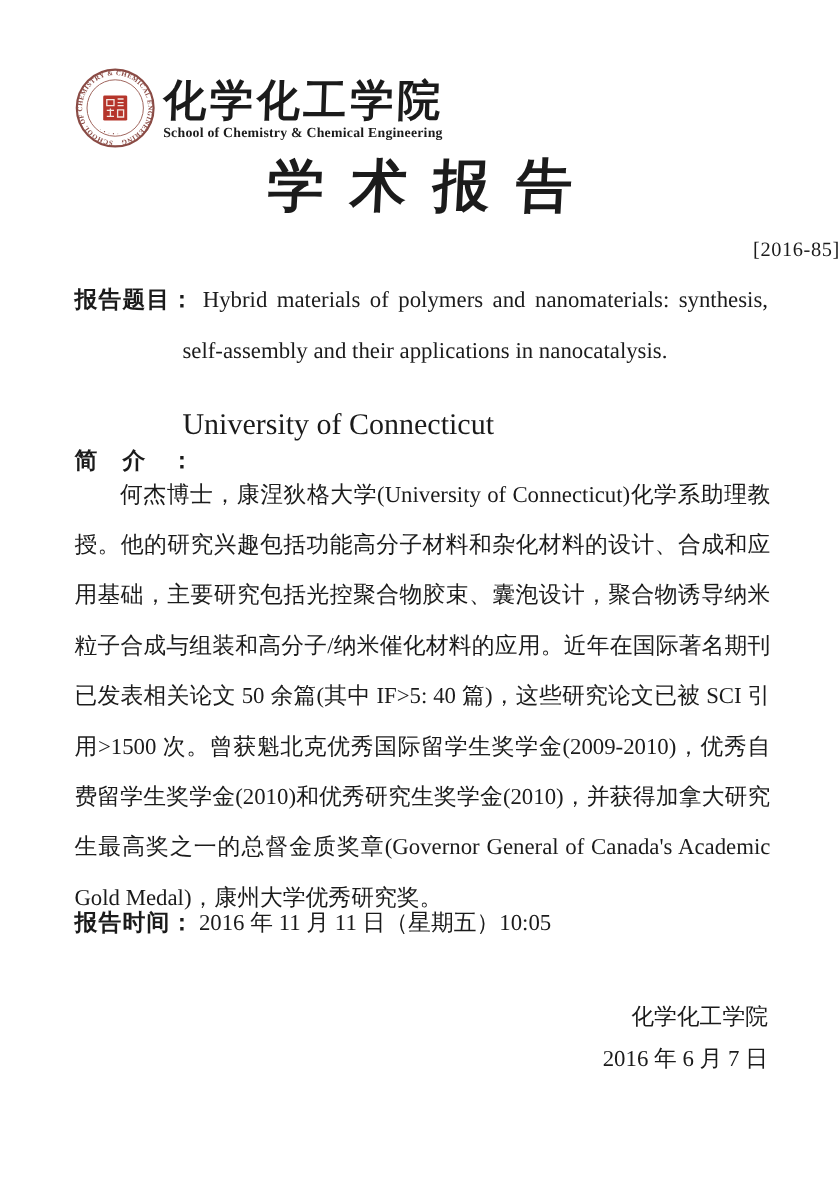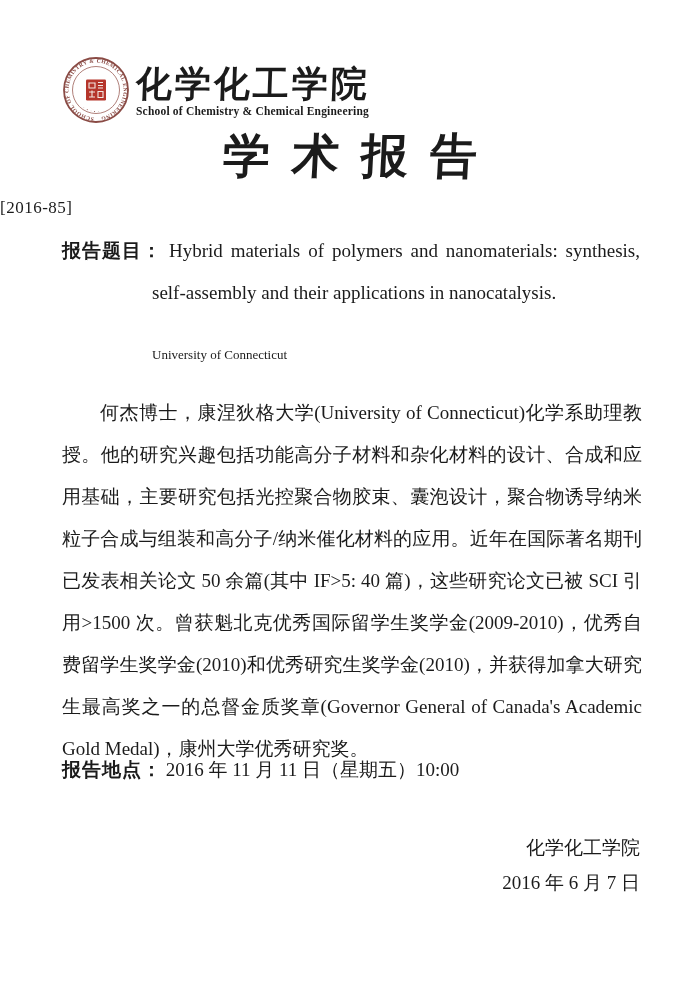--- a/index.html
+++ b/index.html
@@ -52,21 +52,21 @@
     font-weight: 900;
     letter-spacing: 22px;
     padding-left: 22px; 
     line-height: 56px;
     transform: skewX(-3deg);
   }
   .doc-number {
     position: absolute;
     top: 198px;
     left: 0; right: 0;
-    text-align: left;
+    text-align: right;
     font-size: 17px;
     letter-spacing: 0.5px;
   }
 
   
   .row {
     position: absolute;
     left: 62px;
     right: 60px;
     font-size: 19px;
@@ -86,21 +86,21 @@
     vertical-align: top;
     white-space: nowrap;
     letter-spacing: 0;
   }
   .row-topic   { top: 230px; }
   .row-speaker { top: 296px; }
   .affiliation {
     position: absolute;
     top: 334px;
     left: 152px;
-    font-size: 13px;
+    font-size: 25px;
     line-height: 42px;
   }
   .row-bio     { top: 364px; }
 
   
   .bio-paragraph {
     position: absolute;
     top: 392px;
     left: 62px;
     width: 580px;
@@ -164,26 +164,29 @@
   <div class="doc-title">学术报告</div>
   <div class="doc-number">[2016-85]</div>
 
   <div class="row row-topic justify">
     <span class="lbl">报告题目：</span>
     <span>Hybrid materials of polymers and nanomaterials: synthesis, self-assembly and their applications in nanocatalysis.</span>
   </div>
 
   <div class="affiliation">University of Connecticut</div>
 
+  <div class="row row-bio">
+    <span class="lbl">简介：</span>
+  </div>
 
   <div class="bio-paragraph">何杰博士，康涅狄格大学(University of Connecticut)化学系助理教授。他的研究兴趣包括功能高分子材料和杂化材料的设计、合成和应用基础，主要研究包括光控聚合物胶束、囊泡设计，聚合物诱导纳米粒子合成与组装和高分子/纳米催化材料的应用。近年在国际著名期刊已发表相关论文 50 余篇(其中 IF&gt;5: 40 篇)，这些研究论文已被 SCI 引用&gt;1500 次。曾获魁北克优秀国际留学生奖学金(2009-2010)，优秀自费留学生奖学金(2010)和优秀研究生奖学金(2010)，并获得加拿大研究生最高奖之一的总督金质奖章(Governor General of Canada's Academic Gold Medal)，康州大学优秀研究奖。</div>
 
   <div class="row row-time">
-    <span class="lbl">报告地点：</span>
-    <span>2016 年 11 月 11 日（星期五）10:00</span>
+    <span class="lbl">报告时间：</span>
+    <span>2016 年 11 月 11 日（星期五）10:05</span>
   </div>
 
 
   <div class="footer">
     <div>化学化工学院</div>
     <div>2016 年 6 月 7 日</div>
   </div>
 
 </div>
 

